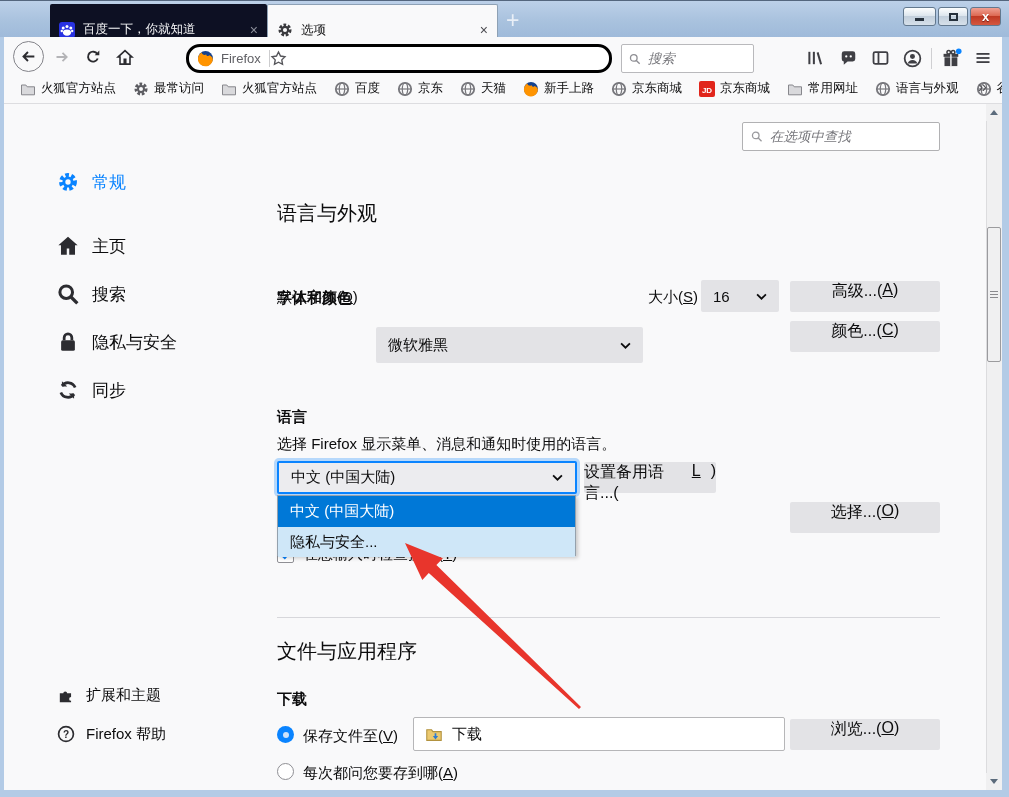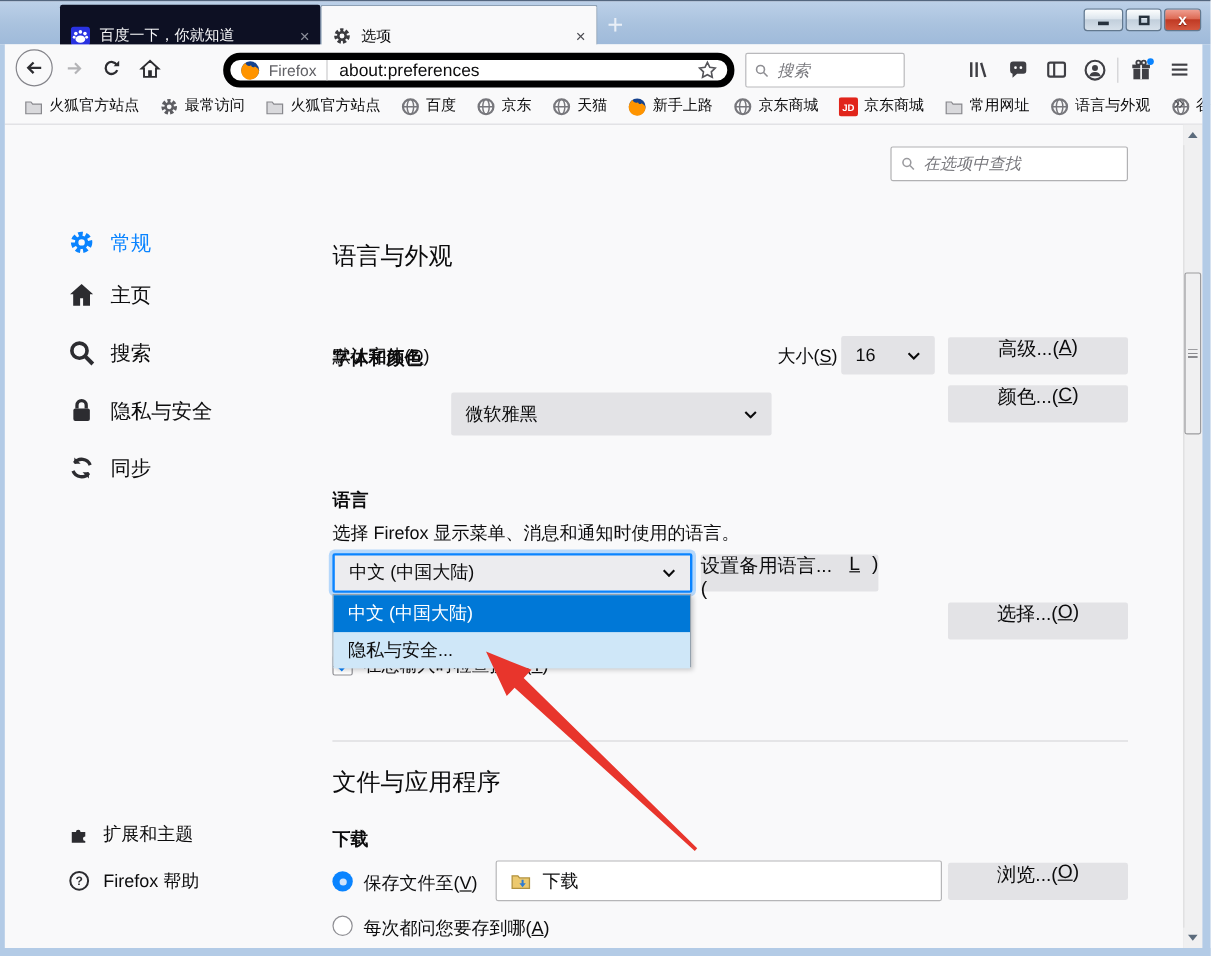--- a/index.html
+++ b/index.html
@@ -31,21 +31,21 @@
   .winbtn.close { background:linear-gradient(180deg,#f0a092 0%,#dd6a54 45%,#c03a24 50%,#d4573f 100%); }
   .glyph-min { width:9px; height:3px; background:#26313d; margin-top:6px; }
   .glyph-max { width:9px; height:8px; border:2px solid #26313d; }
   .glyph-x { color:#fff; font-size:13px; font-weight:bold; line-height:13px; text-shadow:0 1px 1px #7a1f10; }
 
   
   .navbar { left:4px; top:37px; width:998px; height:37px; background:#f9f9fa; }
   .circle-btn { left:13px; top:41px; width:31px; height:31px; border:1px solid #84848a; border-radius:50%;
     display:flex; align-items:center; justify-content:center; background:#f9f9fa; }
   .nav-ic { display:flex; align-items:center; justify-content:center; }
-  .urlbar { left:186px; top:44px; width:426px; height:29px; background:#fff; border:6px solid #000000;
+  .urlbar { left:186px; top:44px; width:426px; height:29px; background:#fff; border:3px solid #000000;
     border-radius:14px; display:flex; align-items:center; padding:0 8px; }
   .urlbar .brand { font-size:13px; color:#606065; margin:0 8px 0 7px; }
   .vsep { width:1px; height:17px; background:#ccccce; }
   .urlbar .url { font-size:14.5px; margin-left:10px; flex:1; }
   .searchbox { left:621px; top:44px; width:133px; height:29px; background:#fff; border:1px solid #b9b9bc;
     border-radius:2px; display:flex; align-items:center; padding:0 7px; }
   .searchbox input, .findbox input { border:none; outline:none; background:transparent; width:100%;
     font-size:13.5px; font-family:inherit; color:#0c0c0d; margin-left:7px; }
   .searchbox input::placeholder, .findbox input::placeholder { font-style:italic; color:#77777c; }
 
@@ -178,21 +178,20 @@
     </svg>
   </div>
 
   <div class="abs urlbar">
     <svg width="17" height="17" viewBox="0 0 16 16">
       <circle cx="8" cy="8" r="7" fill="#15428e"></circle>
       <path d="M14.9 8.6A7 7 0 1 1 4.3 2.4c.5 2 2.7 2.8 4.4 1.8.2 1.5 2 2.1 3 .8 1.7 1 3.2 2 3.2 3.6z" fill="#ff9400"></path>
     </svg>
     <span class="brand">Firefox</span>
     <div class="vsep"></div>
-    <span class="url">about:preferences</span>
     <svg width="17" height="17" viewBox="0 0 16 16">
       <path d="M8 1.9 9.9 5.7l4.2.6-3 3 .7 4.2L8 11.5l-3.8 2 .7-4.2-3-3 4.2-.6z" fill="none" stroke="#55555a" stroke-width="1.3"></path>
     </svg>
   </div>
 
   <div class="abs searchbox">
     <svg width="14" height="14" viewBox="0 0 16 16">
       <circle cx="6.5" cy="6.5" r="4.5" fill="none" stroke="#8e8e93" stroke-width="1.8"></circle>
       <line x1="10" y1="10" x2="14.5" y2="14.5" stroke="#8e8e93" stroke-width="1.8"></line>
     </svg>
@@ -337,21 +336,21 @@
   <div class="bm-overflow">»</div>
 
   <div class="abs findbox">
     <svg width="13" height="13" viewBox="0 0 16 16">
       <circle cx="6.5" cy="6.5" r="4.5" fill="none" stroke="#9a9a9e" stroke-width="1.8"></circle>
       <line x1="10" y1="10" x2="14.5" y2="14.5" stroke="#9a9a9e" stroke-width="1.8"></line>
     </svg>
     <input placeholder="在选项中查找" style="">
   </div>
 
-  <div class="abs nav-item sel" style="left:0;top:188px;width:250px;">
+  <div class="abs nav-item sel" style="left:0;top:168px;width:250px;">
     <svg class="n-ic" viewBox="0 0 16 16">
       <circle cx="8" cy="8" r="5" fill="none" stroke="#0a84ff" stroke-width="3" stroke-dasharray="2.6 1.7"></circle>
       <circle cx="8" cy="8" r="3" fill="none" stroke="#0a84ff" stroke-width="2.1"></circle>
     </svg>
     <span class="n-label">常规</span>
   </div>
   <div class="abs nav-item" style="left:0;top:232px;width:250px;">
     <svg class="n-ic" viewBox="0 0 16 16">
       <path d="M8 1.2 1 7.4h1.9v7h4.2v-4.6h1.8v4.6h4.2v-7H15z" fill="#2c2c30"></path>
     </svg>
@@ -429,21 +428,21 @@
 
   <div class="abs h2" style="left:277px;top:408px;">语言</div>
   <div class="abs txt" style="left:277px;top:435px;">选择 Firefox 显示菜单、消息和通知时使用的语言。</div>
 
   <div class="abs select lang-select" style="left:277px;top:461px;width:300px;height:33px;">
     <span>中文 (中国大陆)</span>
     <svg class="chev" width="11" height="7" viewBox="0 0 10 6">
       <path d="M1 1l4 4 4-4" fill="none" stroke="#0c0c0d" stroke-width="1.6"></path>
     </svg>
   </div>
-  <div class="abs btn" style="left:584px;top:462px;width:148px;height:31px;gap:10px;">
+  <div class="abs btn" style="left:584px;top:462px;width:132px;height:31px;gap:10px;">
     <span>设置备用语言...(</span>
       <span class="u">L</span>
       <span>)</span>
   </div>
   <div class="abs btn" style="left:790px;top:502px;width:150px;height:31px;">
     <span>选择...(</span>
       <span class="u">O</span>
       <span>)</span>
   </div>
 

